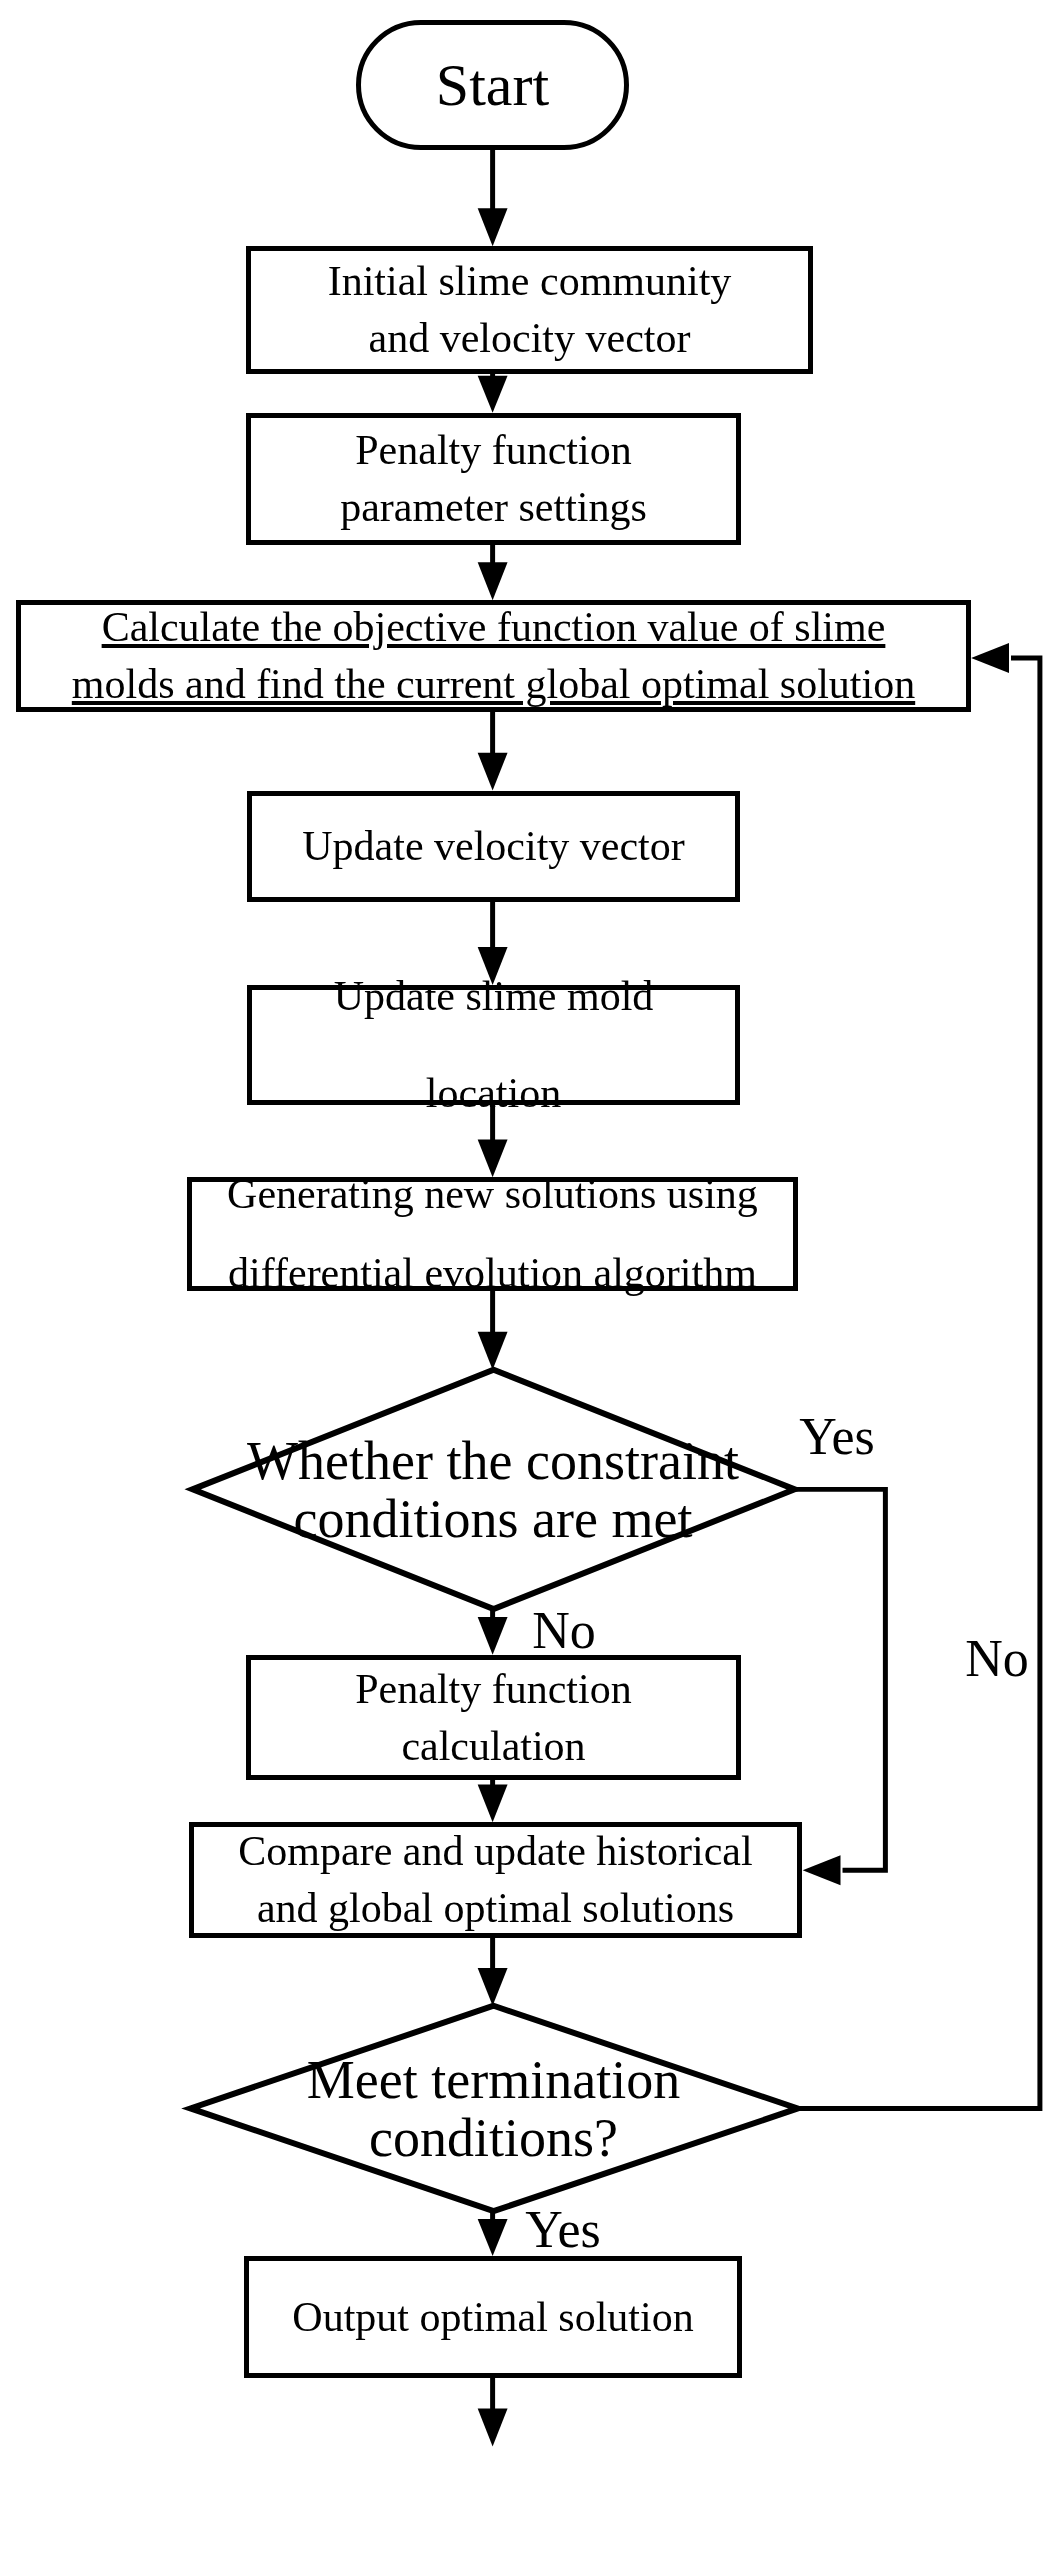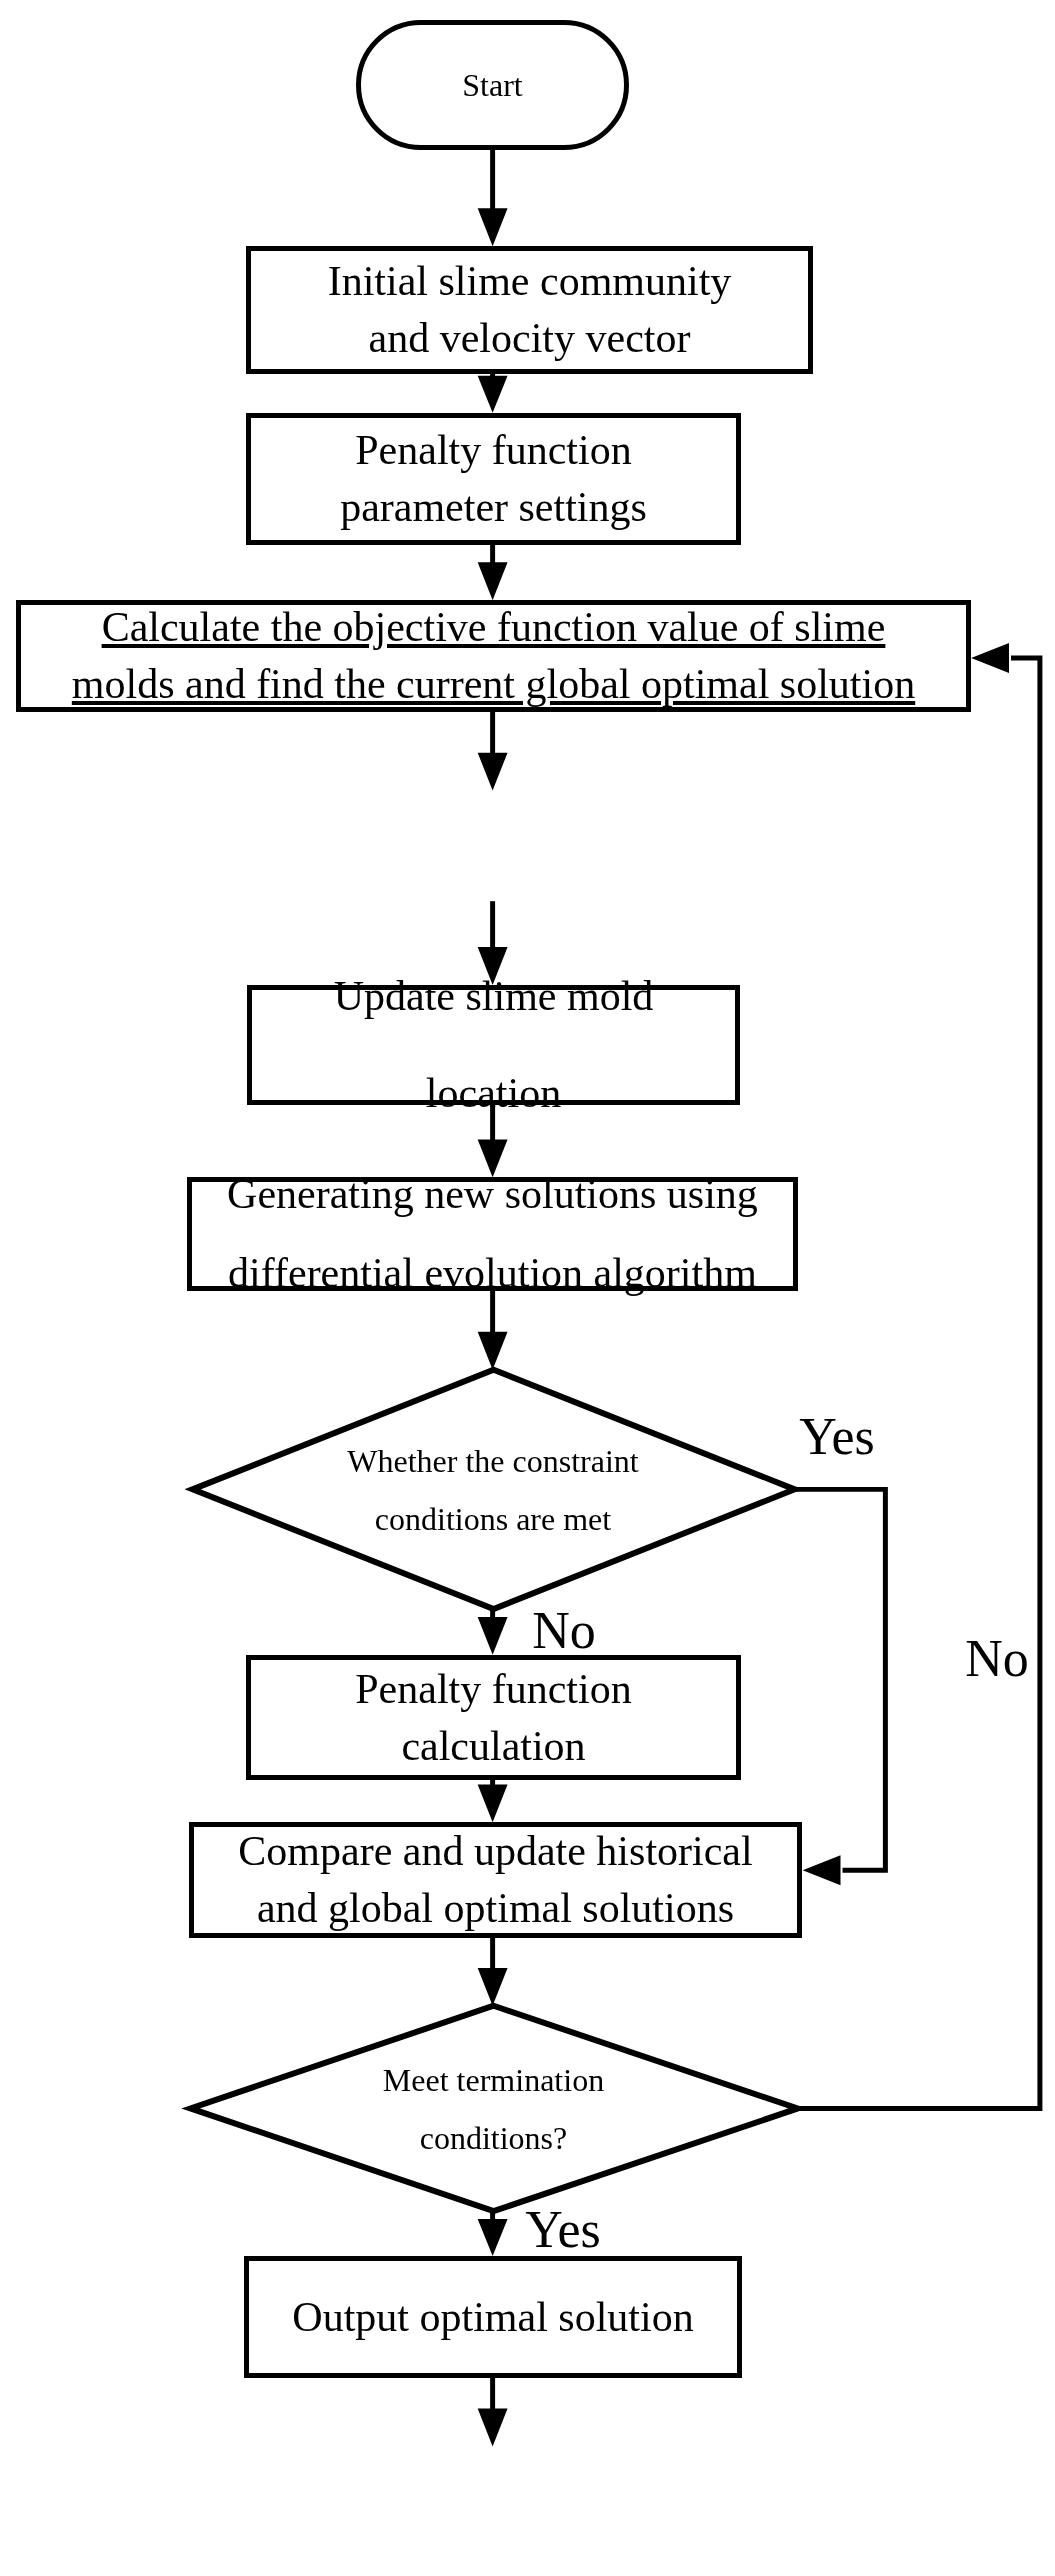--- a/index.html
+++ b/index.html
@@ -22,29 +22,29 @@
     border: 5px solid #000000;
     display: flex;
     flex-direction: column;
     align-items: center;
     justify-content: center;
     text-align: center;
     font-size: 42px;
     line-height: 57px;
     white-space: nowrap;
   }
-  .terminator { border-radius: 65px; font-size: 32px; }
+  .terminator { border-radius: 65px; font-size: 60px; }
   .decision-text {
     position: absolute;
     display: flex;
     flex-direction: column;
     align-items: center;
     justify-content: center;
     text-align: center;
-    font-size: 32px;
+    font-size: 54px;
     line-height: 58px;
     white-space: nowrap;
     background: transparent;
   }
   .edge-label {
     position: absolute;
     display: flex;
     align-items: center;
     justify-content: center;
     font-size: 52px;
@@ -137,20 +137,23 @@
   <div class="node" style="left:246px; top:413px; width:495px; height:132px;">
     <span>Penalty function</span>
     <span>parameter settings</span>
   </div>
 
   <div class="node" style="left:16px; top:600px; width:955px; height:112px;text-decoration:underline;">
     <span>Calculate the objective function value of slime</span>
     <span>molds and find the current global optimal solution</span>
   </div>
 
+  <div class="node" style="left:247px; top:791px; width:493px; height:111px;">
+    <span>Update velocity vector</span>
+  </div>
 
   <div class="node" style="left:247px; top:985px; width:493px; height:120px;gap:40px;">
     <span>Update slime mold</span>
     <span>location</span>
   </div>
 
   <div class="node" style="left:187px; top:1177px; width:611px; height:114px;gap:22px;">
     <span>Generating new solutions using</span>
     <span>differential evolution algorithm</span>
   </div>

